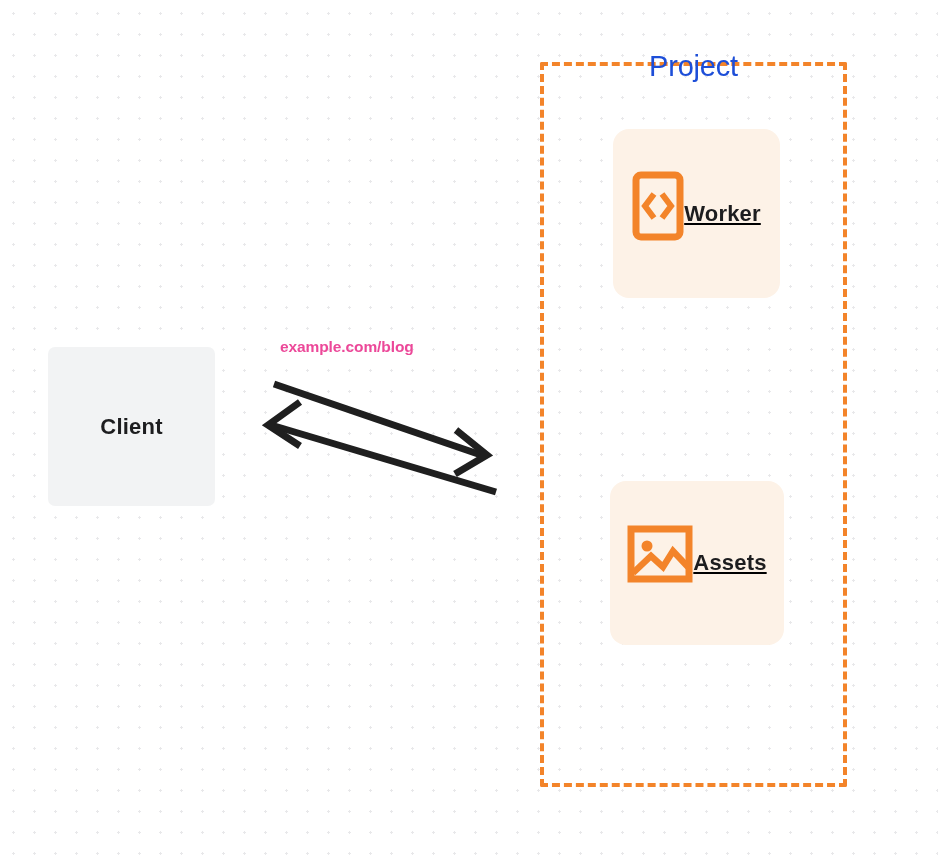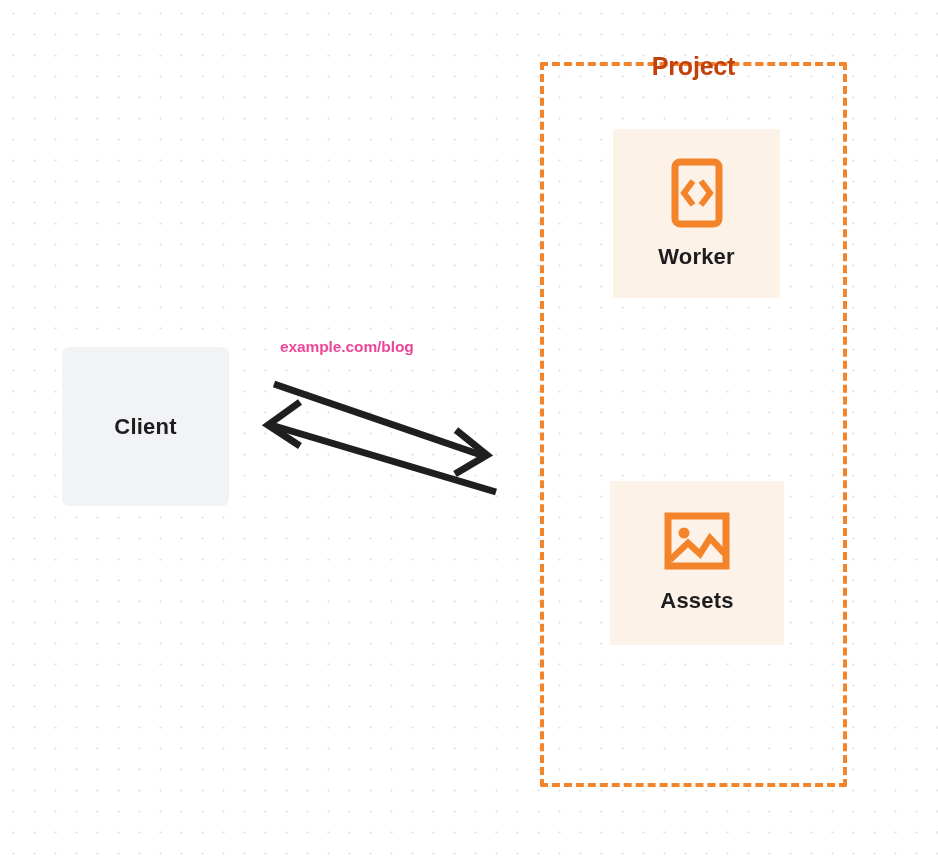--- a/index.html
+++ b/index.html
@@ -20,21 +20,21 @@
   #canvas {
     position: absolute;
     inset: 0;
     width: 938px;
     height: 860px;
   }
 
   
   #client-node {
     position: absolute;
-    left: 62px;
+    left: 48px;
     top: 347px;
     width: 167px;
     height: 159px;
     background: #f2f3f4;
     border-radius: 7px;
     display: flex;
     align-items: center;
     justify-content: center;
   }
   #client-node .node-label {
@@ -77,37 +77,38 @@
     border: 4px dashed #f3842a;
     border-radius: 2px;
     background: transparent;
   }
   #project-group-title {
     position: absolute;
     left: 50%;
     top: -14px;
     transform: translateX(-50%);
     padding: 0 4px;
-    font-size: 25px;
-    font-weight: 700;
-    color: #c2410c;
+    font-size: 29px;
+    font-weight: 400;
+    color: #1d4ed8;
     letter-spacing: -0.2px;
     line-height: 28px;
     white-space: nowrap;
   }
 
   
   .service-node {
     position: absolute;
     background: #fdf2e7;
-    border-radius: 1px;
+    border-radius: 16px;
     display: flex;
-    flex-direction: column;
+    flex-direction: row;
     align-items: center;
     justify-content: center;
+    text-decoration: underline;
   }
   #worker-node {
     left: 613px;
     top: 129px;
     width: 167px;
     height: 169px;
   }
   #assets-node {
     left: 610px;
     top: 481px;

